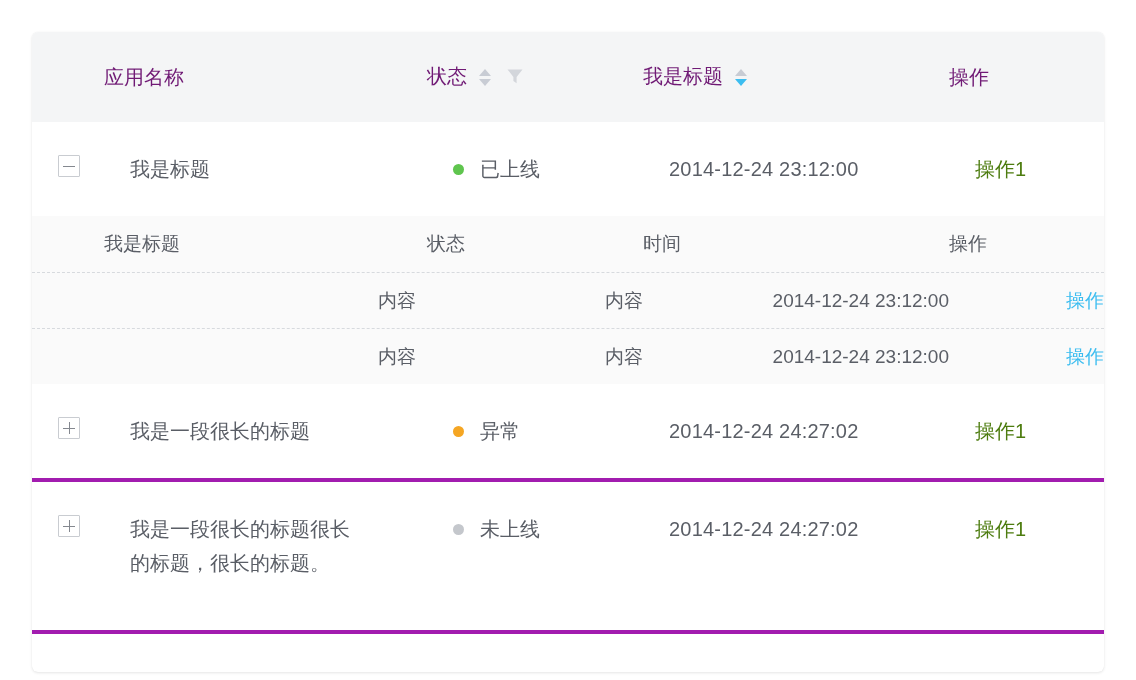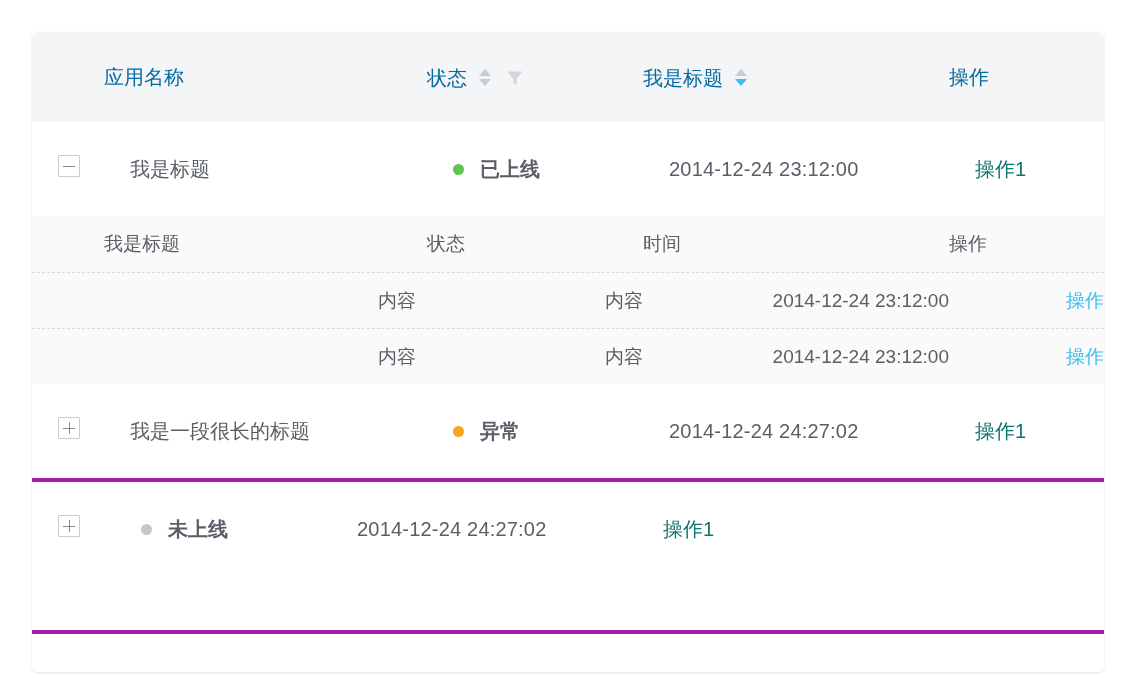--- a/index.html
+++ b/index.html
@@ -43,23 +43,23 @@
   }
 
   
   .thead {
     background: #f4f5f6;
     height: 90px;
     align-items: center;
   }
   .th {
     font-size: 20px;
-    color: #0369a1;
+    color: #701a75;
     display: flex;
-    align-items: flex-end;
+    align-items: flex-start;
     line-height: 1;
     white-space: nowrap;
   }
   .th-name { padding-left: 0; }
 
   .sort-wrap {
     display: inline-flex;
     flex-direction: column;
     justify-content: center;
     margin-left: 12px;
@@ -97,21 +97,21 @@
   .trow.no-border { border-bottom: none; }
 
   .cell {
     font-size: 20px;
     color: #5a5e66;
     line-height: 34px;
   }
   .cell-name { color: #5a5e66; }
   .cell-time { color: #5a5e66; letter-spacing: 0.2px; }
   .cell-act a {
-    color: #0f766e;
+    color: #4d7c0f;
     text-decoration: none;
     cursor: pointer;
   }
 
   .toggle-cell {
     display: flex;
     justify-content: flex-start;
     padding-left: 26px;
     padding-top: 3px;
   }
@@ -140,21 +140,20 @@
     top: 4px;
     left: 9.5px;
     width: 1.6px;
     height: 12px;
     background: #84888f;
   }
 
   .status {
     display: flex;
     align-items: center;
-    font-weight: bold;
   }
   .dot {
     width: 11px;
     height: 11px;
     border-radius: 50%;
     margin-right: 16px;
     flex: 0 0 11px;
   }
 
   
@@ -284,20 +283,21 @@
     <div class="col-time cell cell-time">2014-12-24  24:27:02</div>
     <div class="col-act cell cell-act">
       <a href="#">操作1</a>
     </div>
   </div>
 
   <div class="row trow" style="min-height:152px;">
     <div class="col-toggle toggle-cell">
       <span class="expander plus"></span>
     </div>
+    <div class="col-name cell cell-name" style="width:222px;flex:0 0 222px;padding-right:90px;">我是一段很长的标题很长的标题，很长的标题。</div>
     <div class="col-state cell">
       <span class="status">
         <span class="dot" style="background:#c4c7cc"></span>
         <span>未上线</span>
       </span>
     </div>
     <div class="col-time cell cell-time">2014-12-24  24:27:02</div>
     <div class="col-act cell cell-act">
       <a href="#">操作1</a>
     </div>

